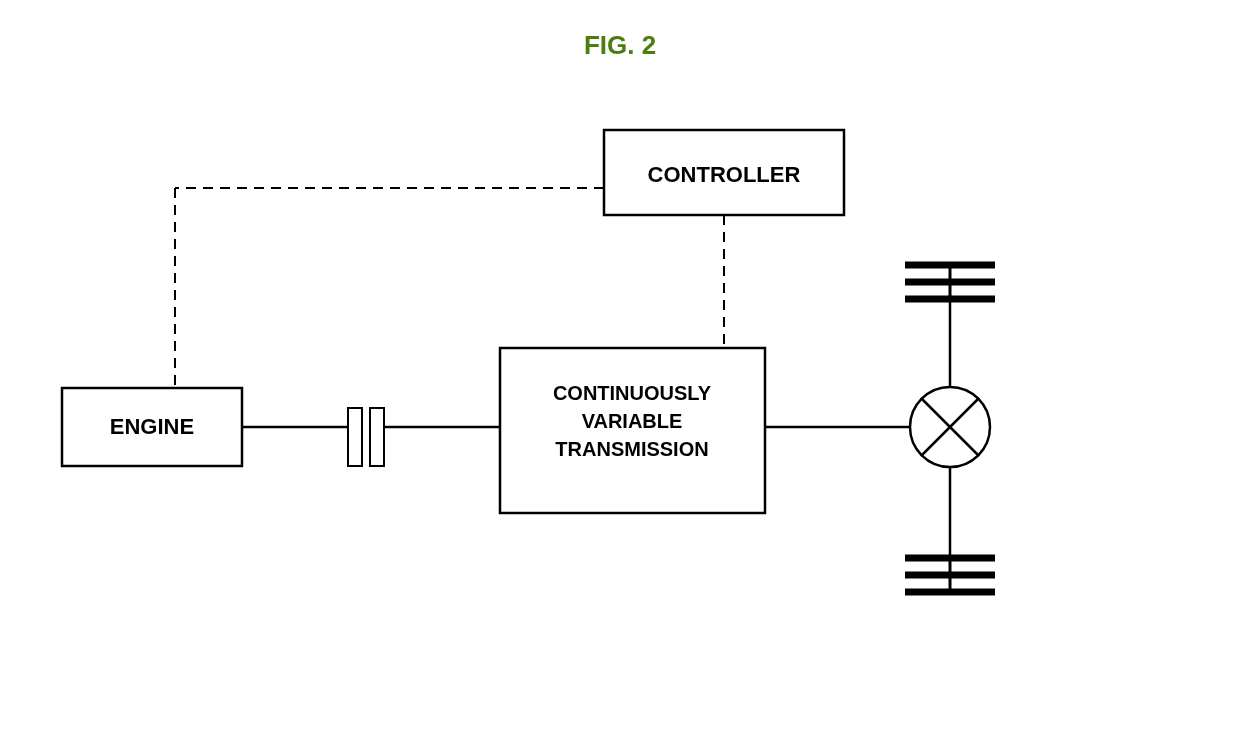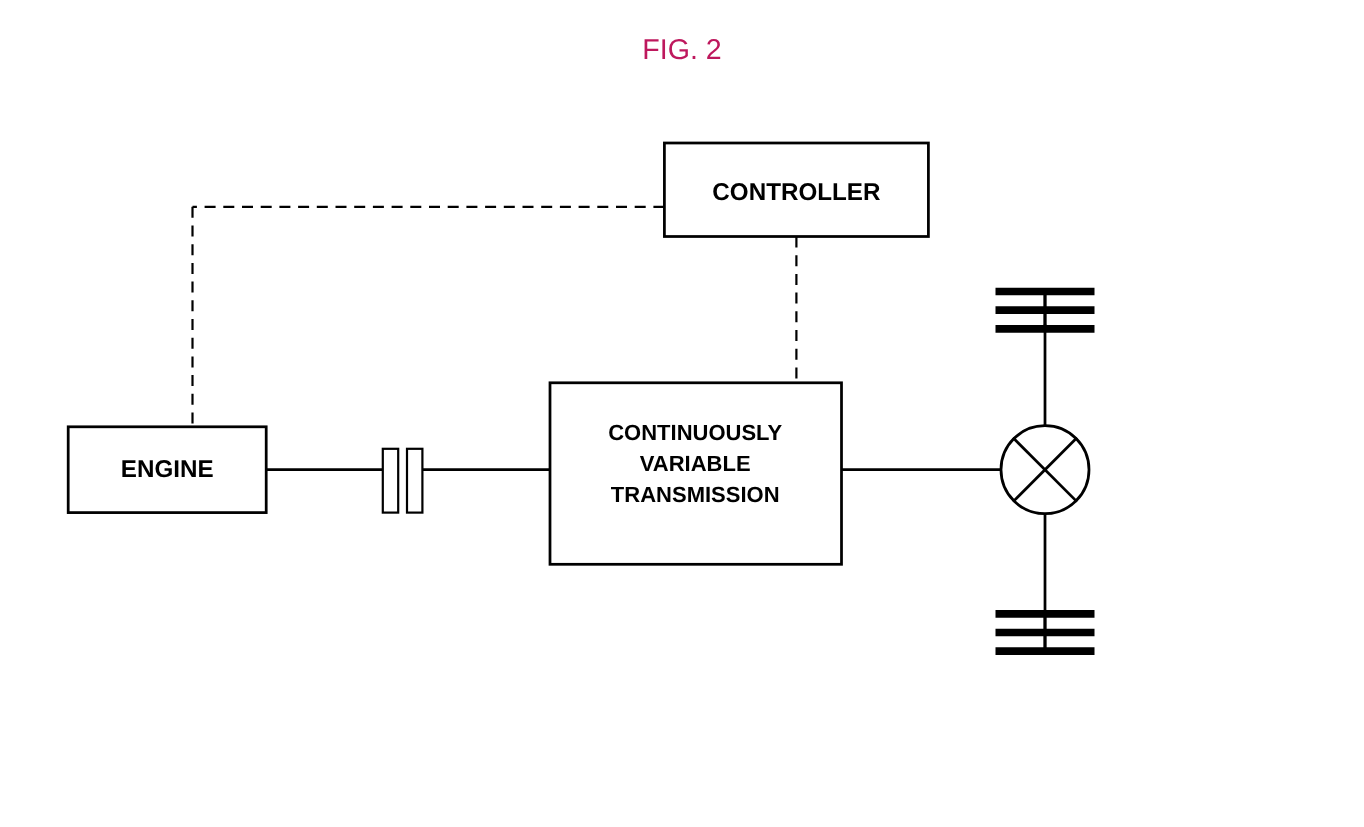--- a/index.html
+++ b/index.html
@@ -19,22 +19,22 @@
       position: relative;
     }
 
     
     .fig-title {
       position: absolute;
       top: 30px;
       left: 50%;
       transform: translateX(-50%);
       font-size: 26px;
-      font-weight: normal;
-      color: #be185d;
+      font-weight: bold;
+      color: #4d7c0f;
       white-space: nowrap;
     }
 
     
     .diagram-svg {
       position: absolute;
       top: 0;
       left: 0;
       width: 1240px;
       height: 752px;

